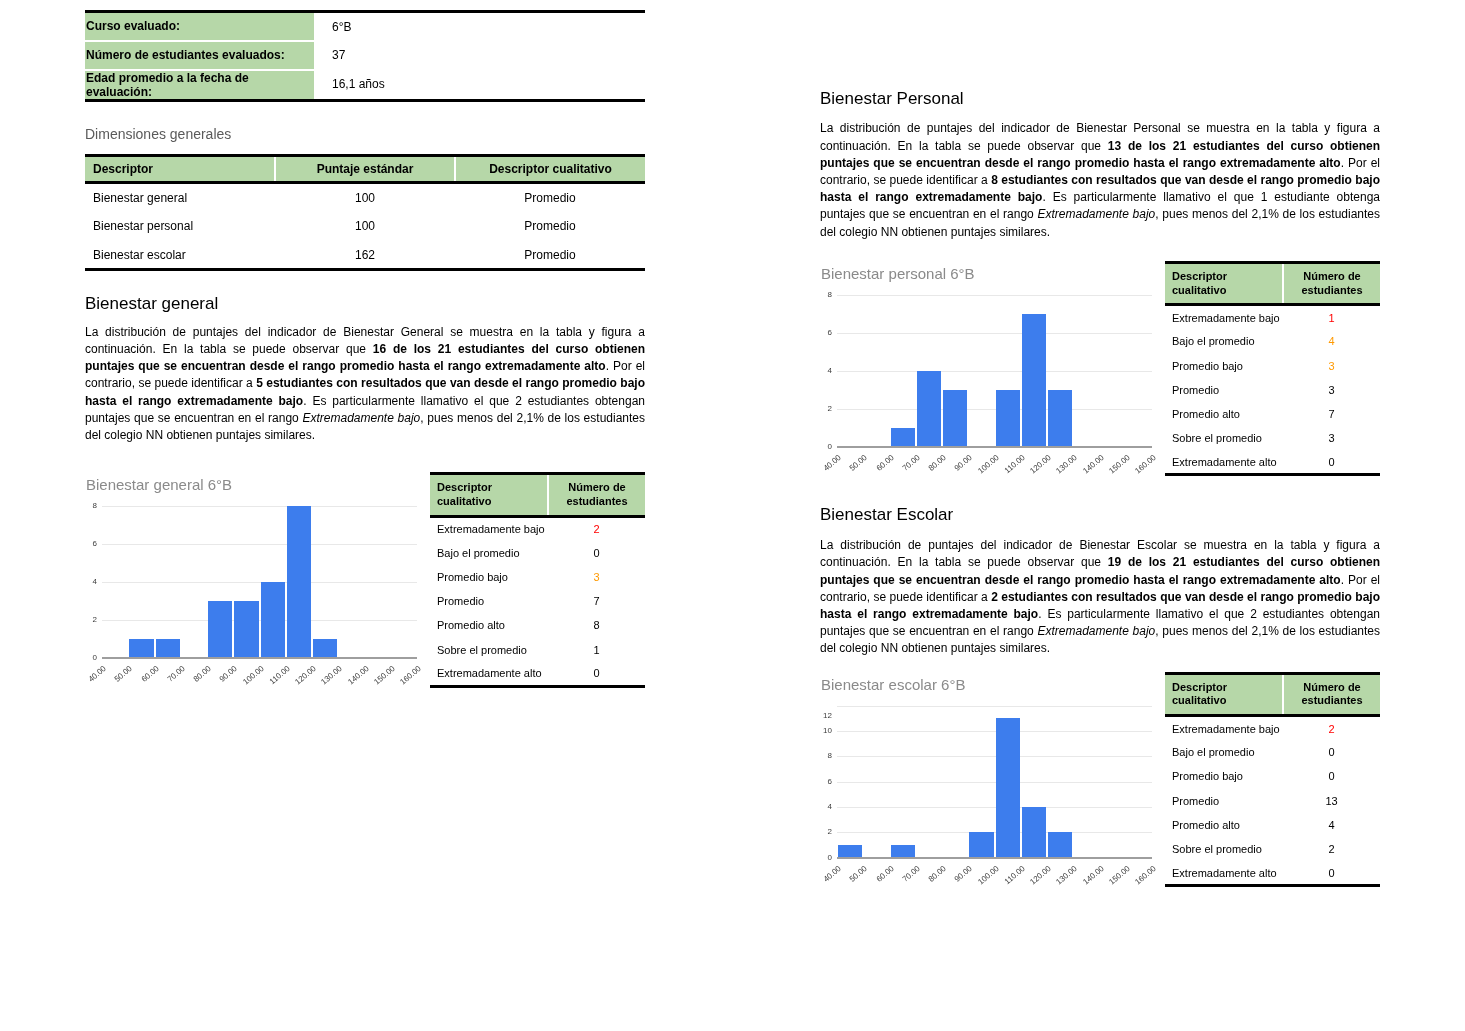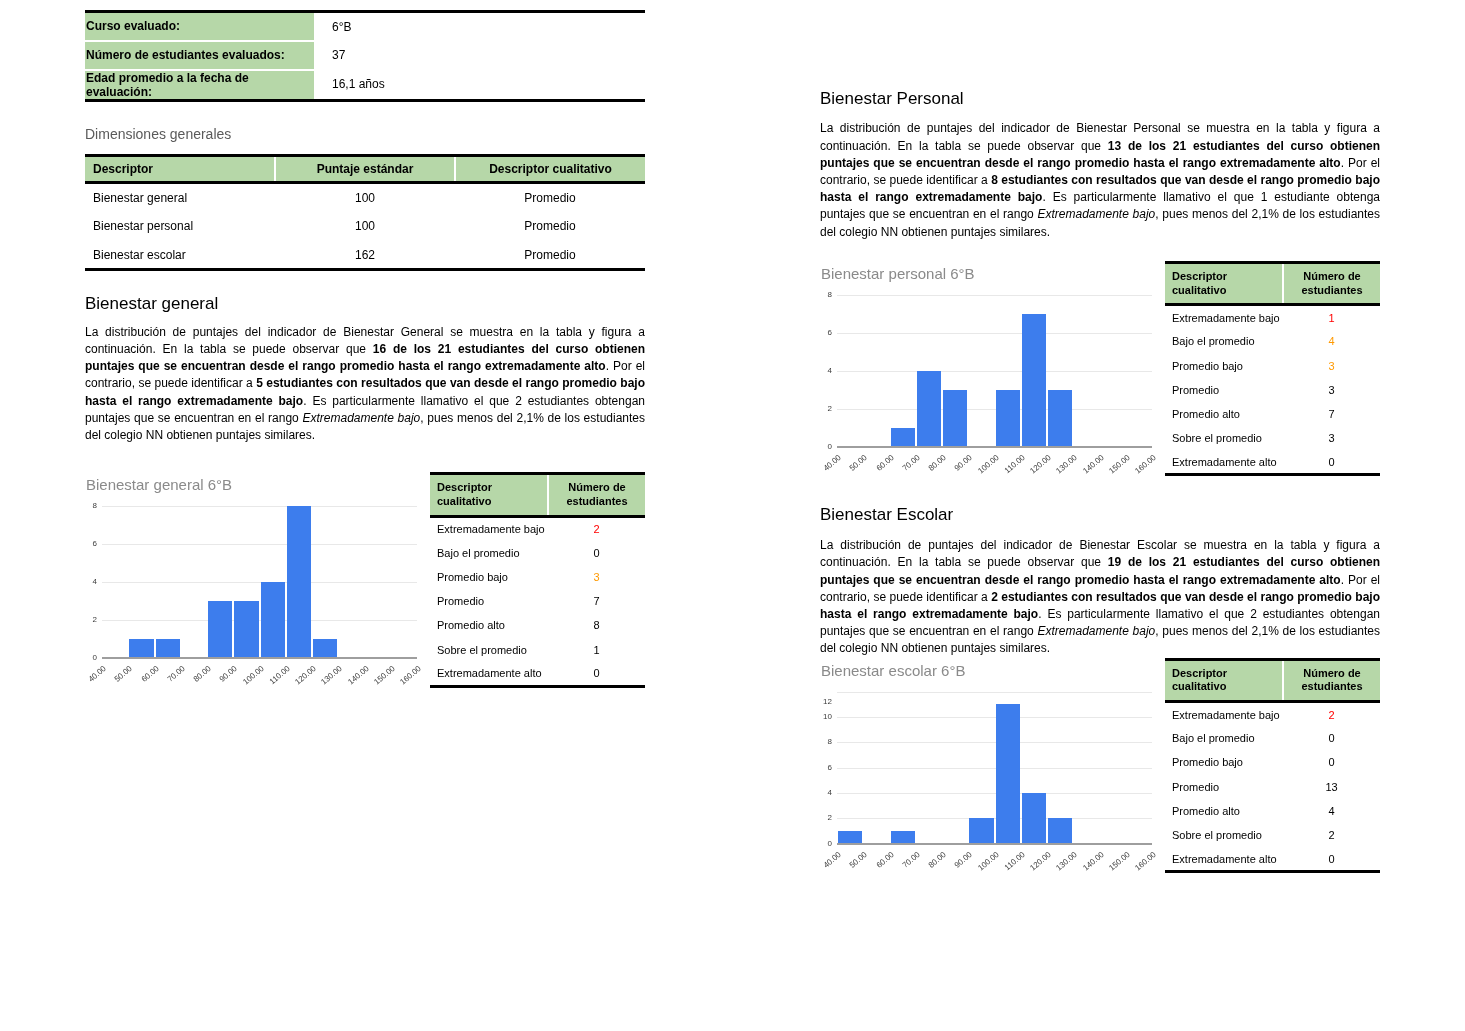--- a/index.html
+++ b/index.html
@@ -40,21 +40,21 @@
   .dtable th.lastc{width:190px;border-left:2px solid #fff;}
   .dtable td{font-size:12px;height:29px;vertical-align:middle;text-align:center;}
   .dtable td.first{text-align:left;padding-left:8px;}
 
   .para{margin-top:9px;font-size:12px;line-height:17.2px;text-align:justify;}
   .mt-para-r{margin-top:11px;}
   .mt-para-r2{margin-top:12px;}
 
   .chart-row{margin-top:32px;display:flex;align-items:flex-start;}
   .chart-row-r1{margin-top:24px;}
-  .chart-row-r2{margin-top:4px;}
+  .chart-row-r2{margin-top:18px;}
   .chart{position:relative;width:337px;height:222px;flex:0 0 337px;}
   .chart-title{position:absolute;font-size:15px;color:var(--ctitle);white-space:nowrap;}
   .grid-line{position:absolute;height:1px;background:var(--grid);}
   .axis-line{position:absolute;height:2px;background:var(--axis);}
   .bar{position:absolute;background:var(--bar);}
   .y-label{position:absolute;font-size:8px;color:#3c3c3c;text-align:right;line-height:10px;}
   .x-label{position:absolute;font-size:8px;color:#3c3c3c;text-align:right;line-height:9px;
     transform:rotate(-40deg);transform-origin:100% 0;white-space:nowrap;}
 
   

